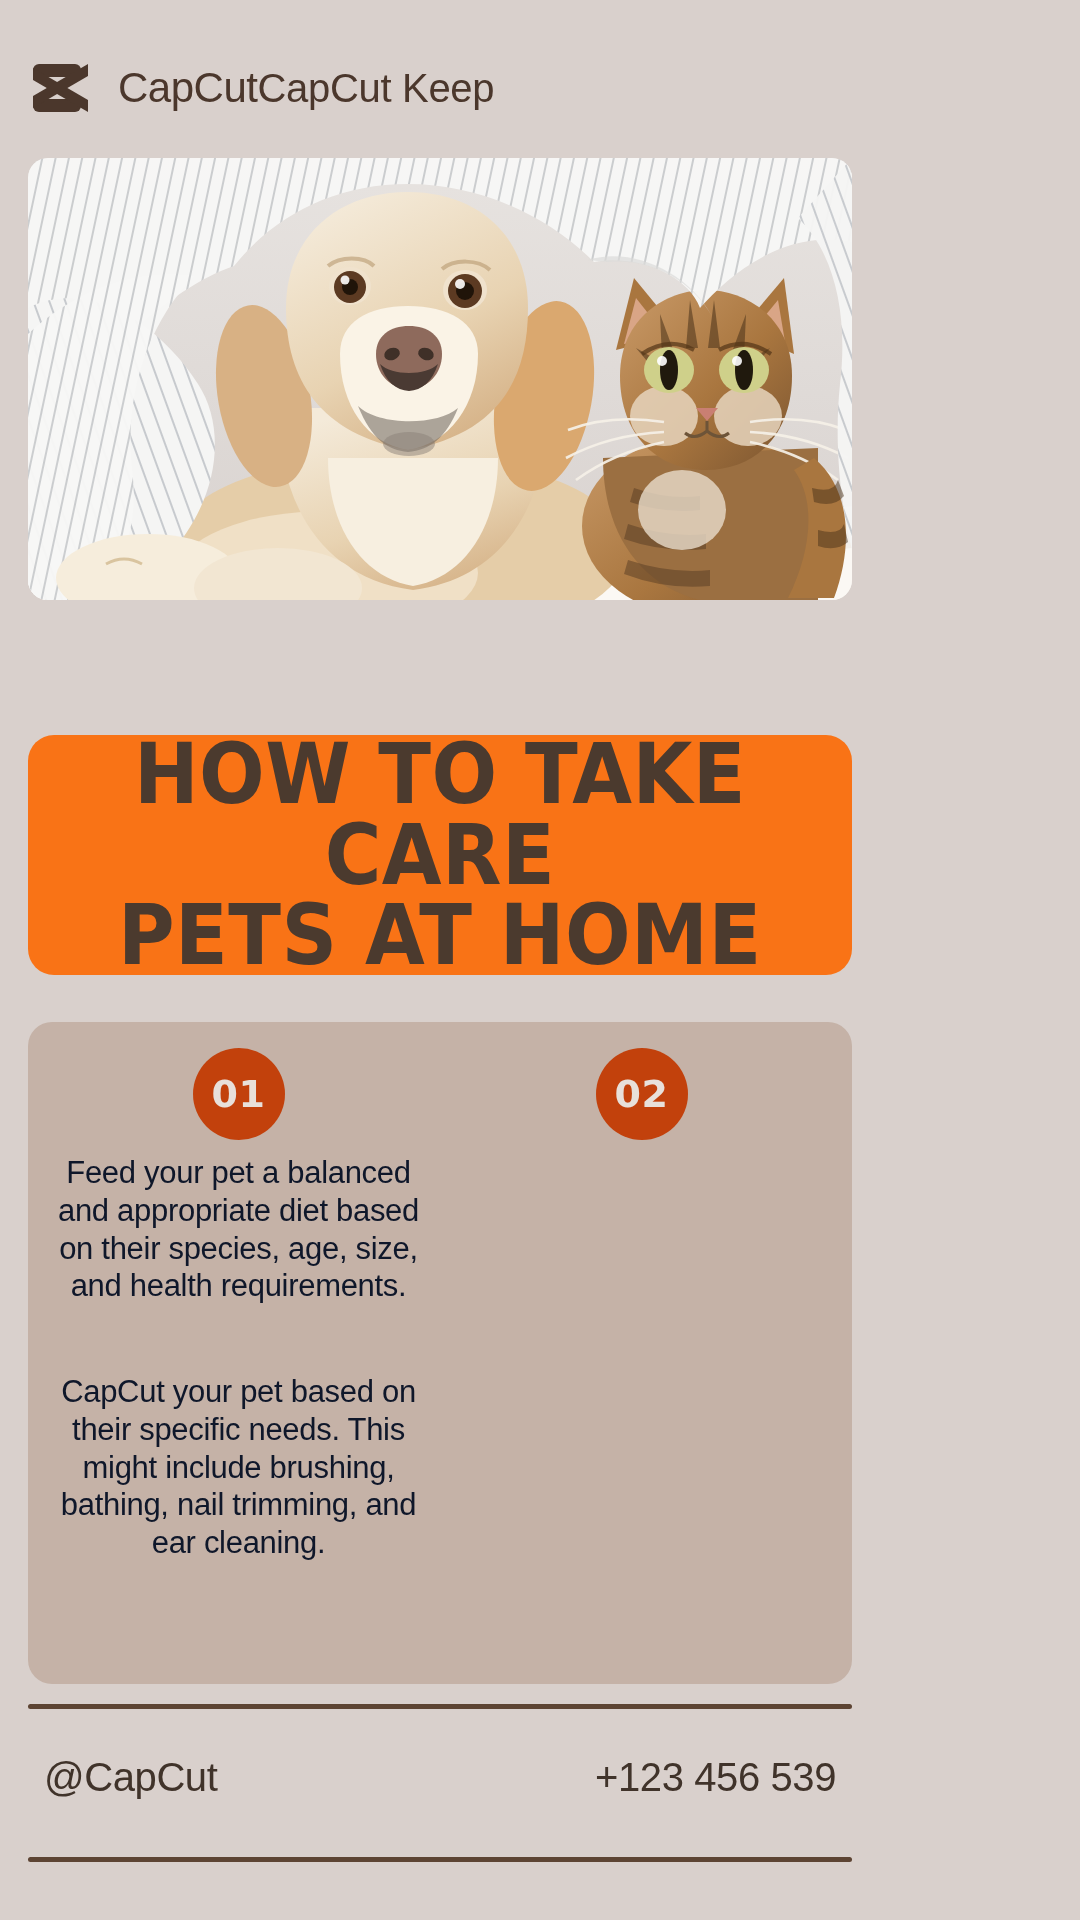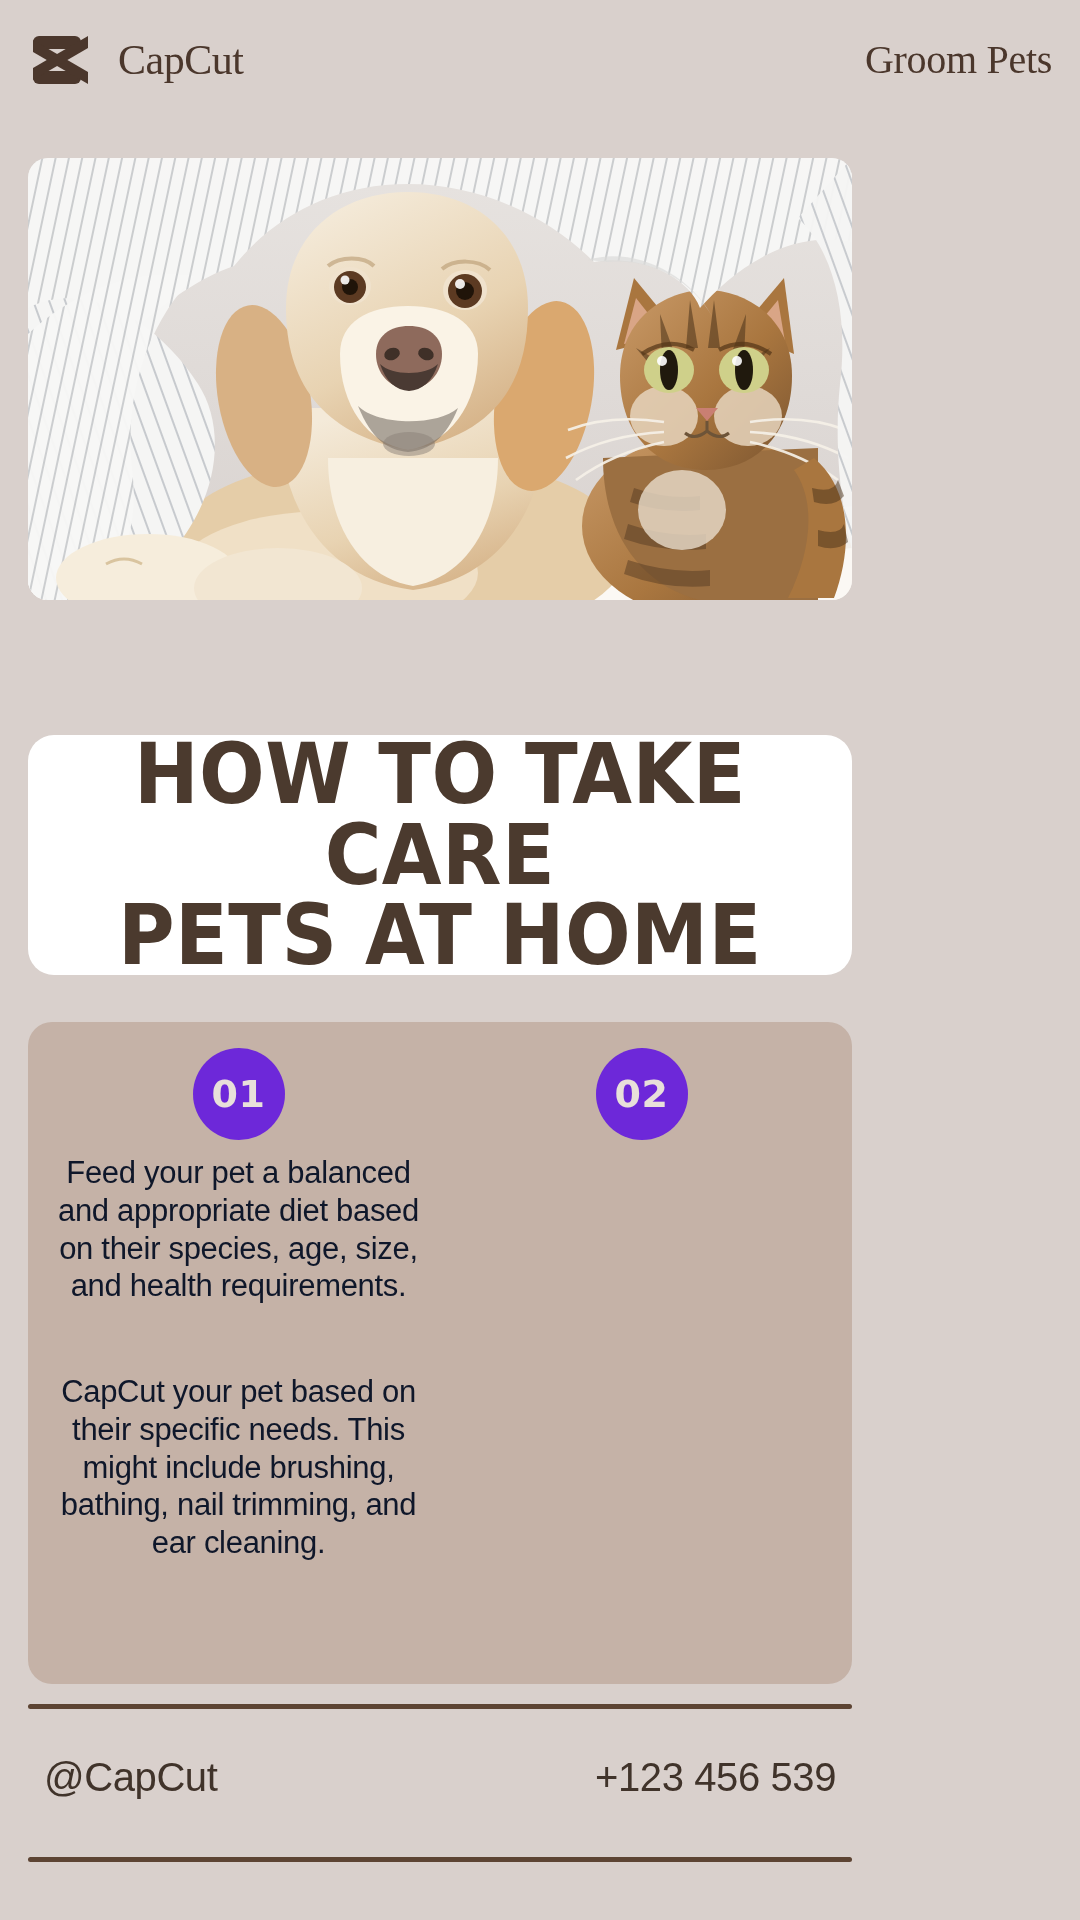--- a/index.html
+++ b/index.html
@@ -17,28 +17,26 @@
 
   .page {
     position: absolute;
     inset: 0;
     background: #d9d0cc;
   }
 
   
   .header {
     position: absolute;
-    top: 24px;
+    top: 52px;
     left: 28px;
     right: 28px;
     height: 72px;
     display: flex;
     align-items: center;
-    justify-content: space-between;
-    font-family: Liberation Serif, serif;
   }
   .brand {
     display: flex;
     align-items: center;
     gap: 18px;
   }
   .brand-logo {
     width: 72px;
     height: 56px;
     display: block;
@@ -69,21 +67,21 @@
   }
   .hero svg { display: block; width: 100%; height: 100%; }
 
   
   .title-banner {
     position: absolute;
     top: 735px;
     left: 28px;
     width: 824px;
     height: 240px;
-    background: #ffffff;
+    background: #f97316;
     border-radius: 26px;
     display: flex;
     flex-direction: column;
     align-items: center;
     justify-content: center;
   }
   .title-line {
     font-family: "DejaVu Sans", sans-serif;
     font-weight: 700;
     font-size: 84px;
@@ -114,21 +112,21 @@
   }
   .tip {
     display: flex;
     flex-direction: column;
     align-items: center;
   }
   .tip-badge {
     width: 92px;
     height: 92px;
     border-radius: 50%;
-    background: #6d28d9;
+    background: #c2410c;
     display: flex;
     align-items: center;
     justify-content: center;
     flex: none;
   }
   .tip-number {
     font-family: "DejaVu Sans", sans-serif;
     font-weight: 700;
     font-size: 38px;
     color: #e8e0da;
@@ -189,21 +187,21 @@
           <g fill="#4b372c">
             <rect x="5" y="4" width="48" height="13" rx="6"></rect>
             <rect x="5" y="39" width="48" height="13" rx="6"></rect>
             <path d="M5 8 L5 20 L60 52 L60 40 Z"></path>
             <path d="M60 4 L60 16 L5 48 L5 36 Z"></path>
           </g>
         </svg>
       </span>
       <span class="brand-name">CapCut</span>
     </div>
-    <div class="header-right">Groom Pets</div>
+    <div class="header-right">CapCut Keep</div>
   </div>
 
   <div class="hero">
     <svg viewBox="0 0 824 442" xmlns="http://www.w3.org/2000/svg" preserveAspectRatio="xMidYMid slice">
       <defs>
         <linearGradient id="bgGrad" x1="0" y1="0" x2="0" y2="1">
           <stop offset="0%" stop-color="#e7e3e0"></stop>
           <stop offset="100%" stop-color="#d8d2cf"></stop>
         </linearGradient>
         <linearGradient id="dogFur" x1="0.3" y1="0" x2="0.8" y2="1">

